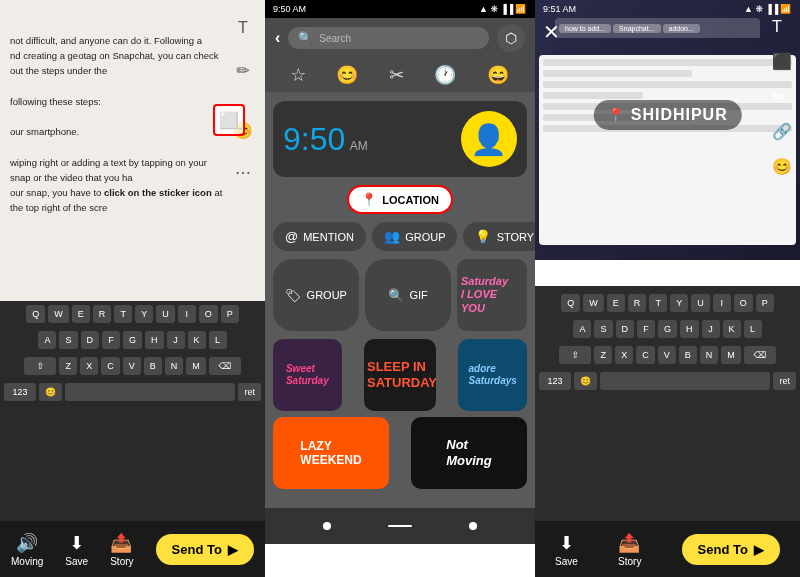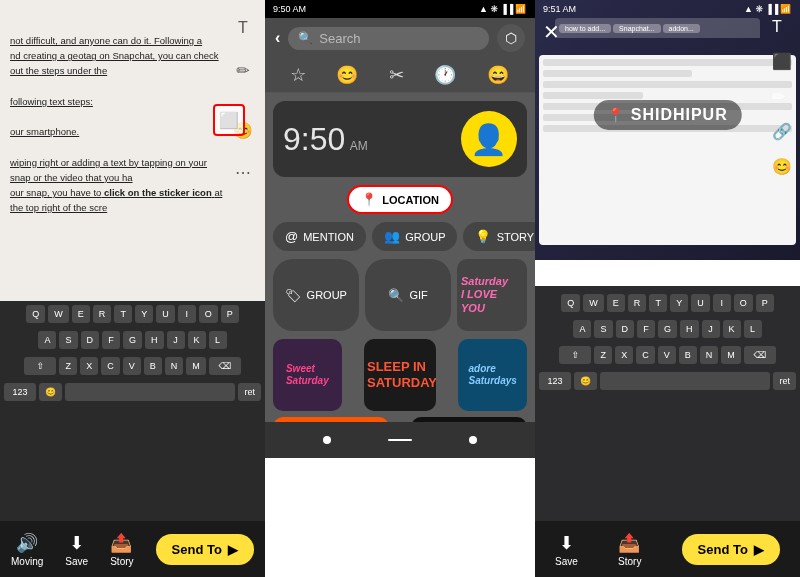--- a/index.html
+++ b/index.html
@@ -77,21 +77,20 @@
       gap: 6px;
     }
     .left-bg-content {
       position: absolute;
       top: 25px;
       left: 0; right: 0;
       padding: 8px 40px 8px 10px;
       font-size: 9.5px;
       color: #222;
       line-height: 1.6;
-      text-decoration: underline;
     }
     .keyboard-area-left {
       position: absolute;
       bottom: 56px;
       left: 0; right: 0;
       height: 220px;
       background: #2a2a2a;
     }
     .keyboard-row {
       display: flex;
@@ -106,21 +105,21 @@
       border-radius: 3px;
       padding: 4px 6px;
       min-width: 18px;
       text-align: center;
     }
     .key.wide { min-width: 32px; }
 
     
     .panel-center {
       width: 270px;
-      height: 458px;
+      height: 544px;
       background: #5a5a5a;
       position: relative;
       flex-shrink: 0;
       display: flex;
       flex-direction: column;
     }
     .status-bar {
       background: #000;
       color: #fff;
       font-size: 9px;
@@ -150,21 +149,21 @@
       display: flex;
       align-items: center;
       gap: 6px;
     }
     .search-input-container .search-icon { color: #ccc; font-size: 12px; }
     .search-input-container input {
       background: transparent;
       border: none;
       outline: none;
       color: #fff;
-      font-size: 13px;
+      font-size: 10px;
       width: 100%;
     }
     .search-input-container input::placeholder { color: #bbb; }
     .sticker-icon-round {
       background: #555;
       border-radius: 50%;
       width: 28px; height: 28px;
       display: flex; align-items: center; justify-content: center;
       color: #fff; font-size: 14px;
     }
@@ -188,21 +187,21 @@
     .snap-preview {
       background: #333;
       border-radius: 12px;
       padding: 10px;
       margin-bottom: 8px;
       display: flex;
       align-items: center;
       justify-content: space-between;
     }
     .snap-time {
-      color: #e5e5e5;
+      color: #0ea5e9;
       font-size: 32px;
       font-weight: 200;
     }
     .snap-am { font-size: 12px; color: #aaa; }
     .snap-avatar {
       width: 56px; height: 56px;
       border-radius: 50%;
       background: #ffdd00;
       overflow: hidden;
       display: flex; align-items: center; justify-content: center;
@@ -410,21 +409,21 @@
     }
   </style>
 </head>
 <body>
 
 <div class="panel-left">
 
   <div class="left-bg-content">
     <span>not difficult, and anyone can do it. Following a</span><br>
     <span>nd creating a geotag on Snapchat, you can check out the steps under the</span><br><br>
-    <span>following text steps:</span><br><br>
+    <span>following these steps:</span><br><br>
     <span>our smartphone.</span><br><br>
     <span>wiping right or adding a text by tapping on your snap or the video that you ha</span><br>
     <span>our snap, you have to</span>
     <strong>click on the sticker icon</strong>
     <span>at the top right of the scre</span>
   </div>
 
   <div class="toolbar-right">
     <div class="icon-btn">T</div>
     <div class="icon-btn">✏</div>

